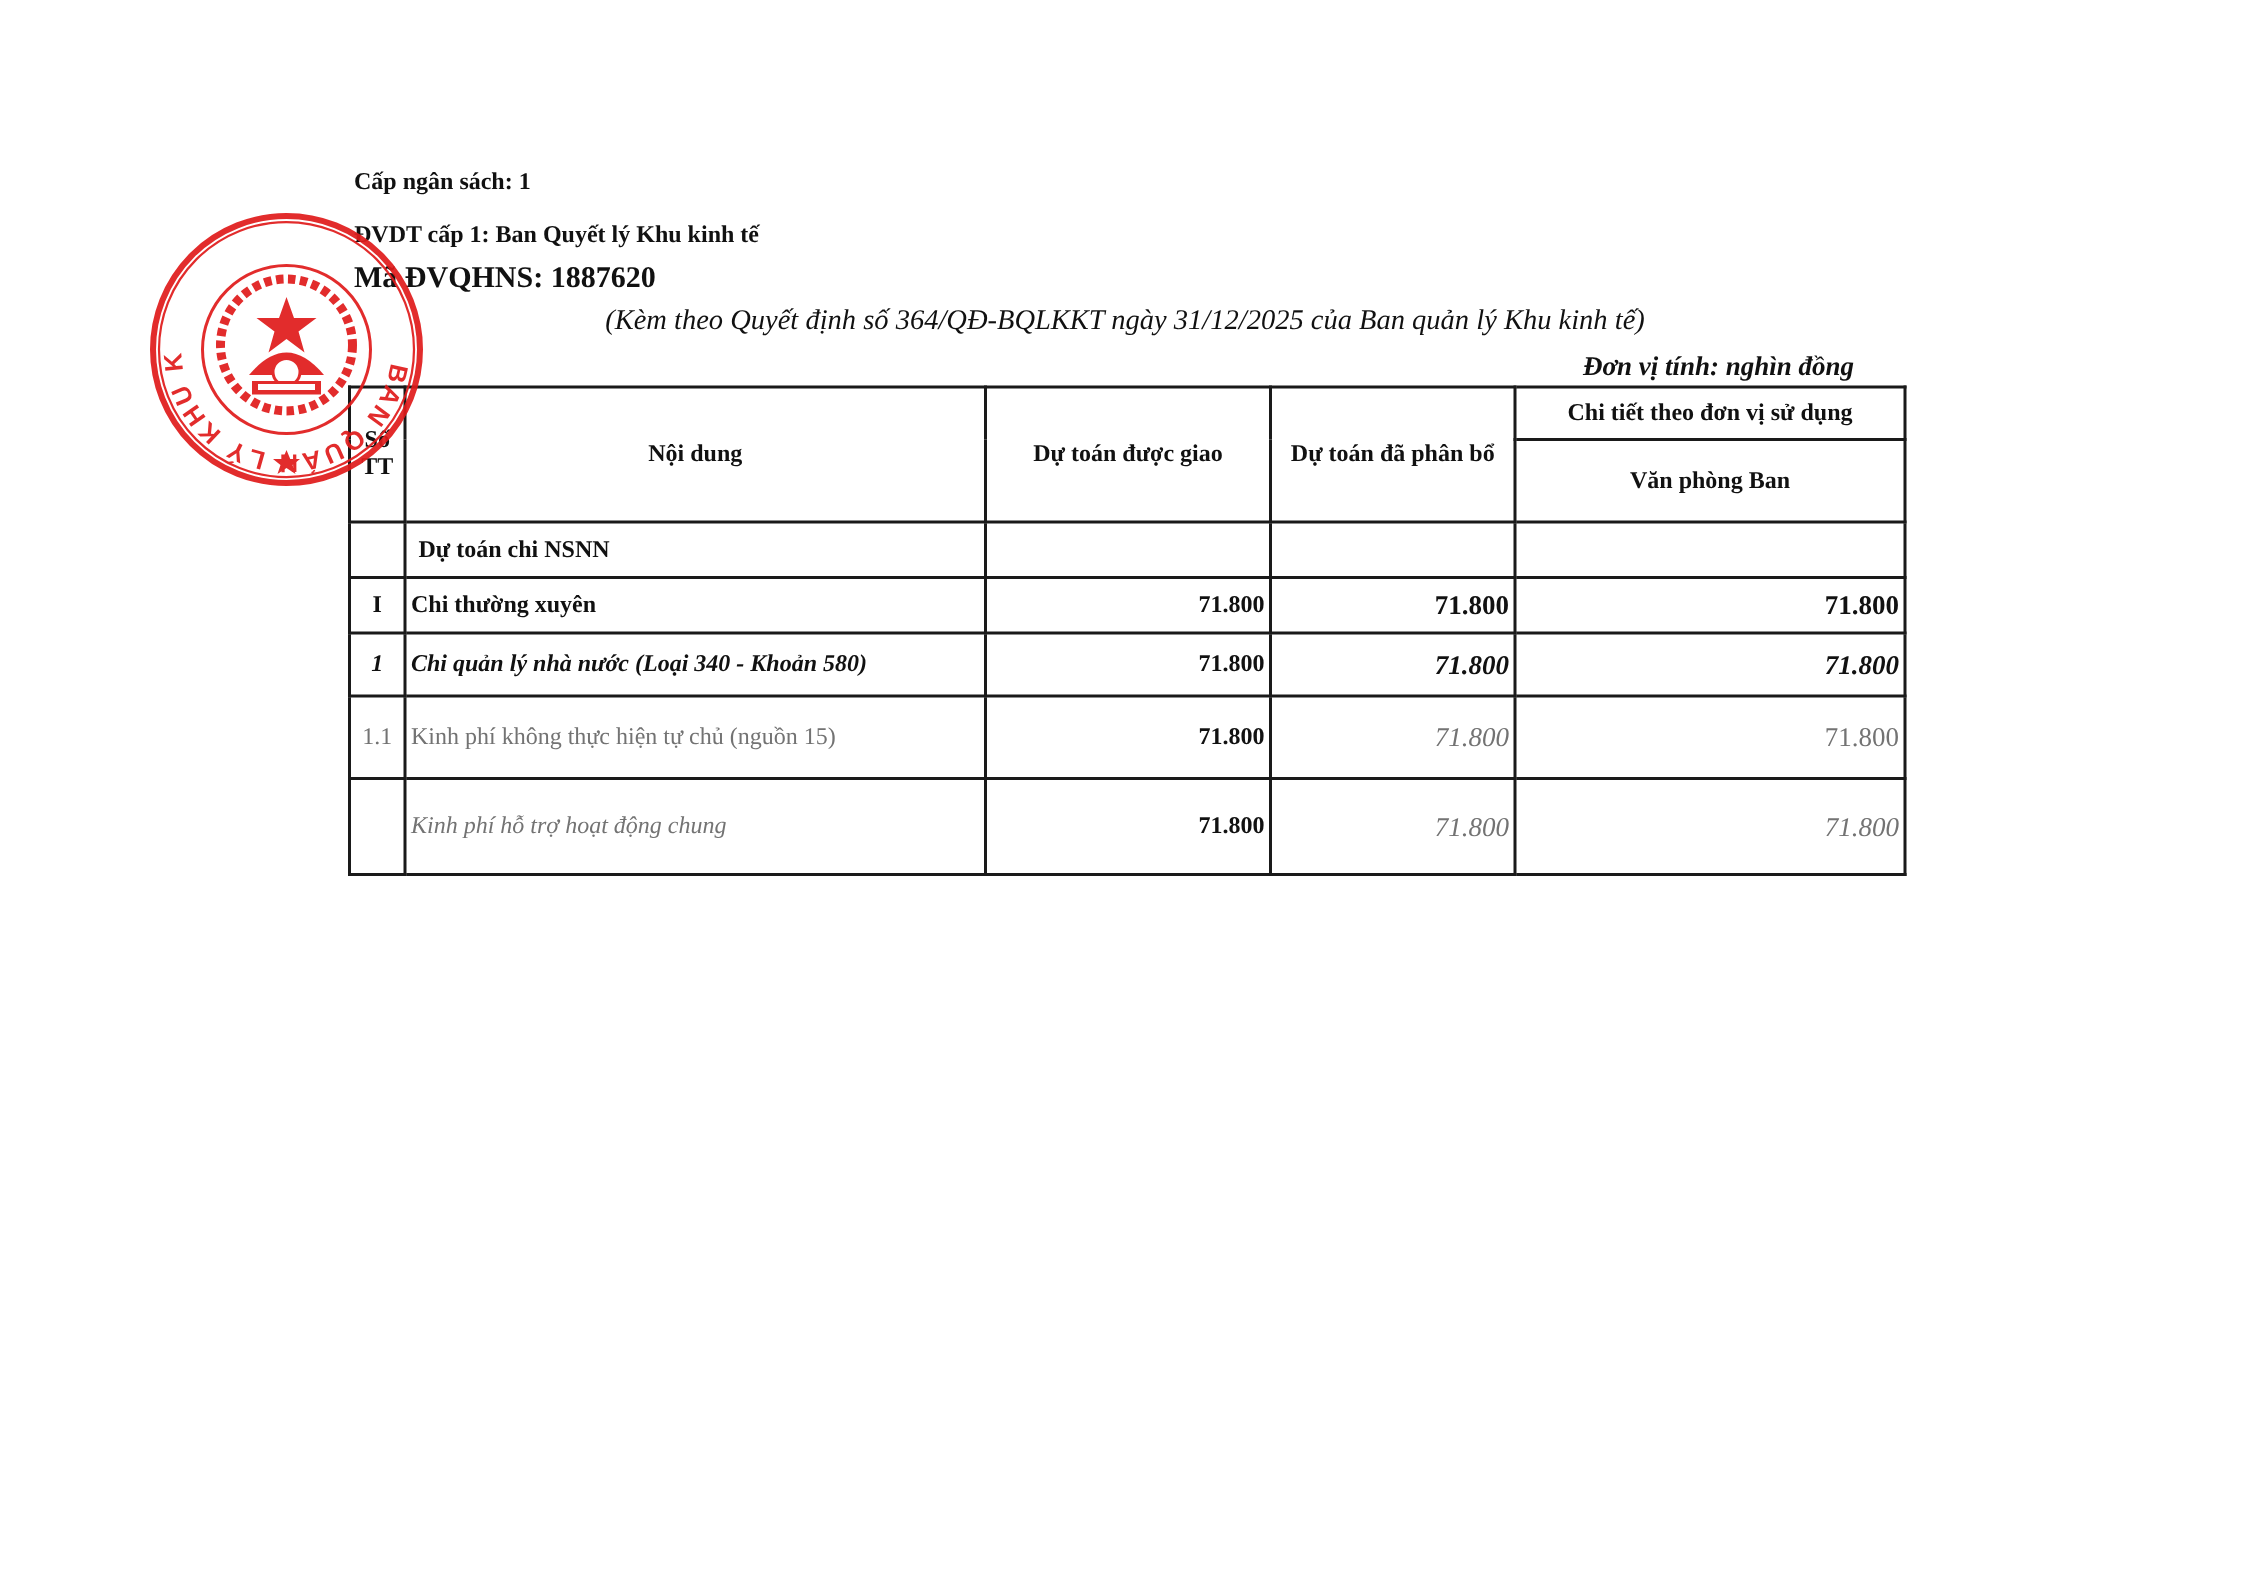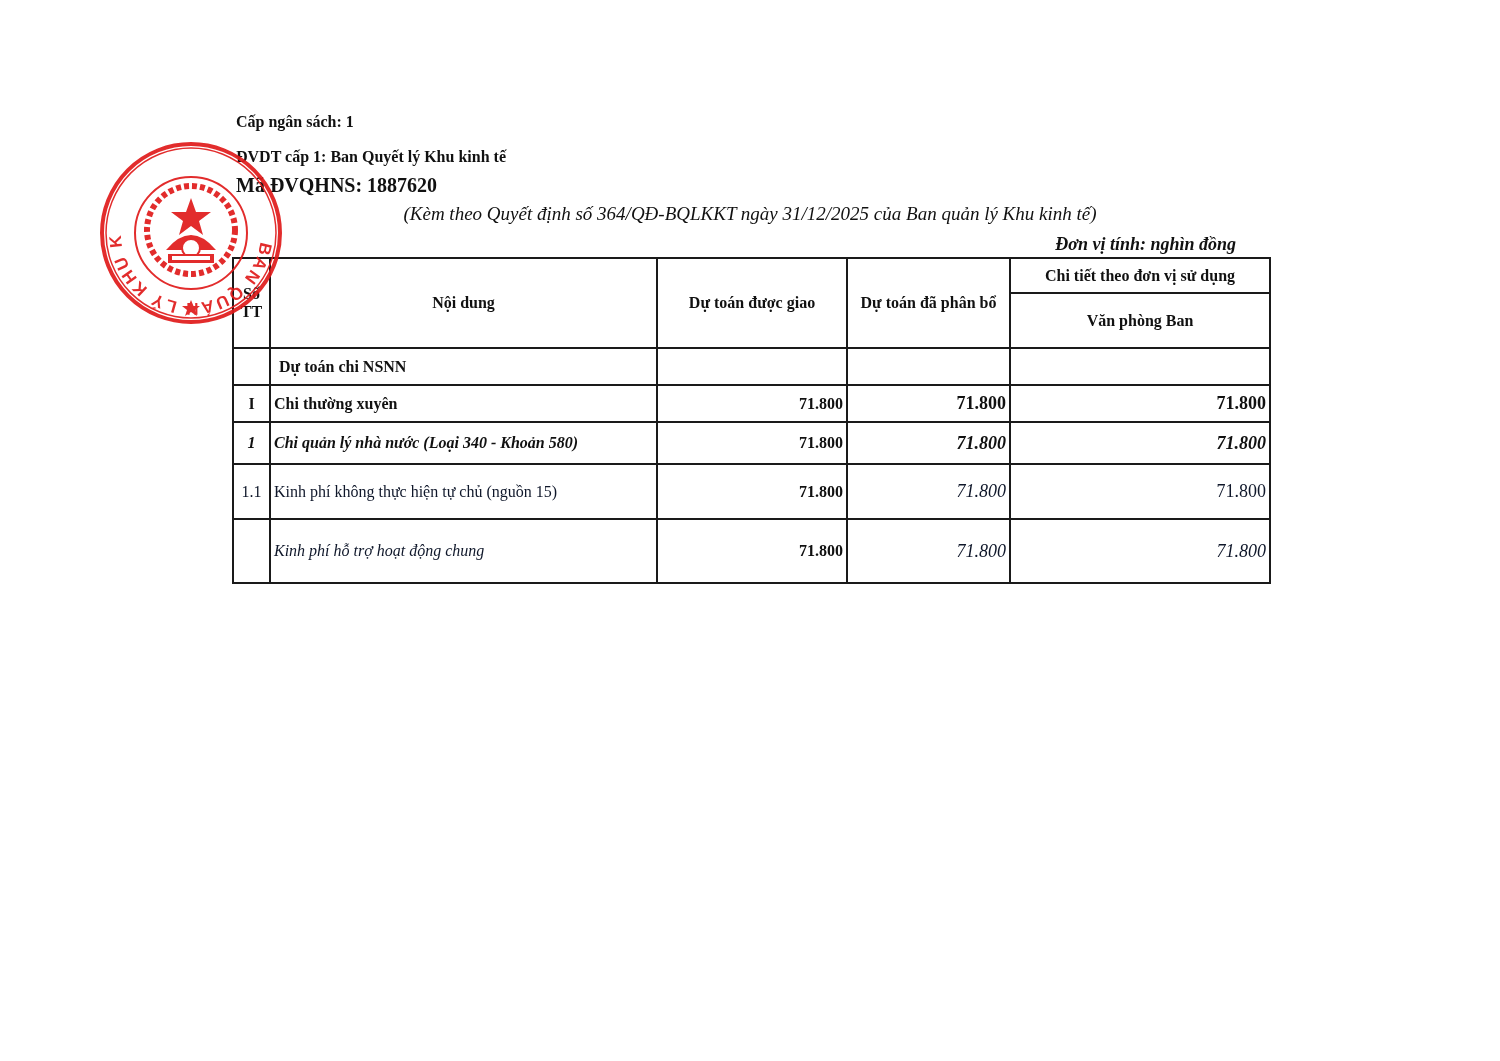--- a/index.html
+++ b/index.html
@@ -55,21 +55,21 @@
     border: 2px solid #1a1a1a;
     padding: 0 3px;
     font-size: 16px;
     vertical-align: middle;
   }
   table.budget th { font-weight: bold; text-align: center; }
   .c-stt { text-align: center; }
   .num { text-align: right; }
   .b { font-weight: bold; margin-top: 41px; }
   .i { font-style: italic; }
-  .gray { color: #0f172a; }
+  .gray { color: #737373; }
   .stamp {
     left: 98px; top: 140px;
     width: 186px; height: 186px;
     opacity: 0.92;
   }
 </style>
 </head>
 <body>
 
 <div class="abs hdr-left-1">Cấp ngân sách: 1</div>

